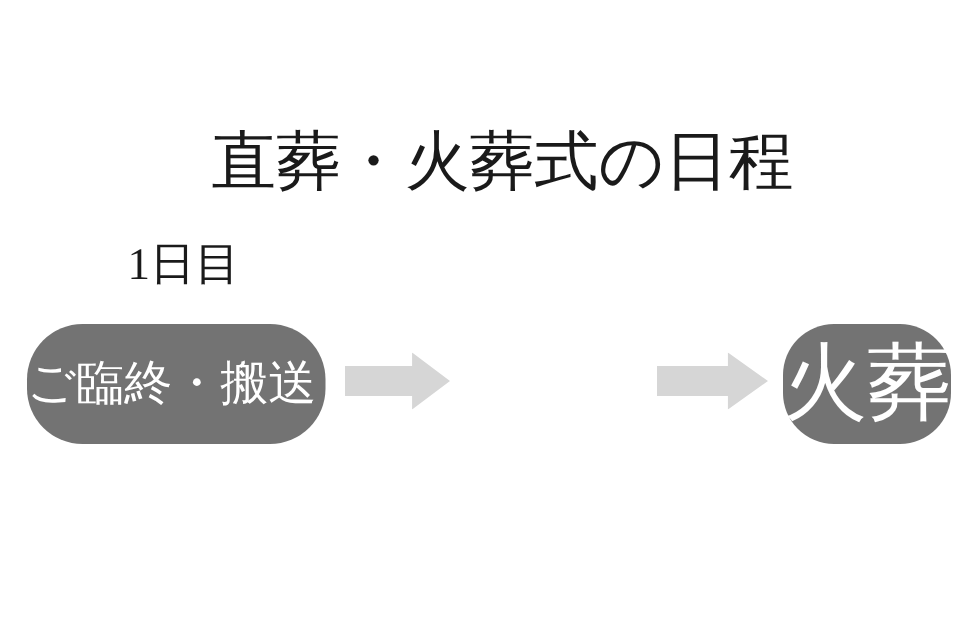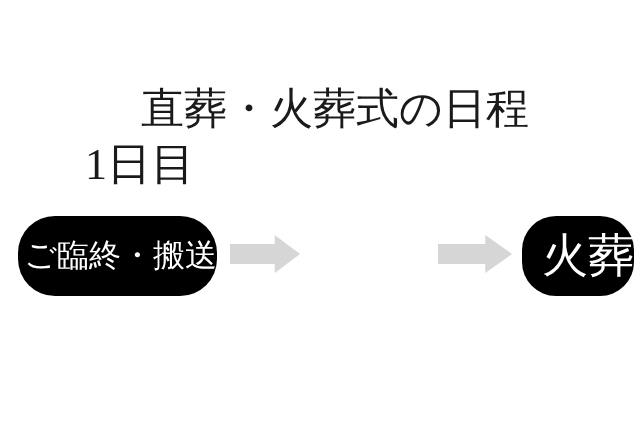--- a/index.html
+++ b/index.html
@@ -25,37 +25,37 @@
     margin: 0;
     text-align: center;
     font-size: 43px;
     font-weight: 500;
     line-height: 50px;
     letter-spacing: 0px;
     font-family: "Liberation Serif", "DejaVu Serif", serif;
   }
   .day-label {
     position: absolute;
-    top: 146px;
-    font-size: 44px;
+    top: 158px;
+    font-size: 30px;
     line-height: 37px;
     font-weight: 400;
     font-family: "Liberation Serif", "DejaVu Serif", serif;
   }
   .day1 { left: 70px; }
   .day2 { left: 353px; }
   .step {
     position: absolute;
     top: 216px;
     height: 80px;
-    background: #000000;
+    background: #737373;
     color: #ffffff;
     display: flex;
     align-items: center;
-    justify-content: flex-end;
+    justify-content: flex-start;
     font-family: Liberation Mono, monospace;
     font-weight: 500;
     box-sizing: border-box;
   }
   .step1 {
     left: 3px;
     width: 199px;
     border-radius: 37px;
     font-size: 32px;
     letter-spacing: 0px;
@@ -63,21 +63,21 @@
   .step2 {
     left: 299px;
     width: 112px;
     border-radius: 34px;
     font-size: 46px;
   }
   .step3 {
     left: 507px;
     width: 112px;
     border-radius: 34px;
-    font-size: 46px;
+    font-size: 56px;
   }
   .arrow {
     position: absolute;
     top: 235px;
     height: 38px;
     display: block;
   }
   .arrow1 { left: 215px; width: 70px; }
   .arrow2 { left: 423px; width: 74px; }
 </style>

